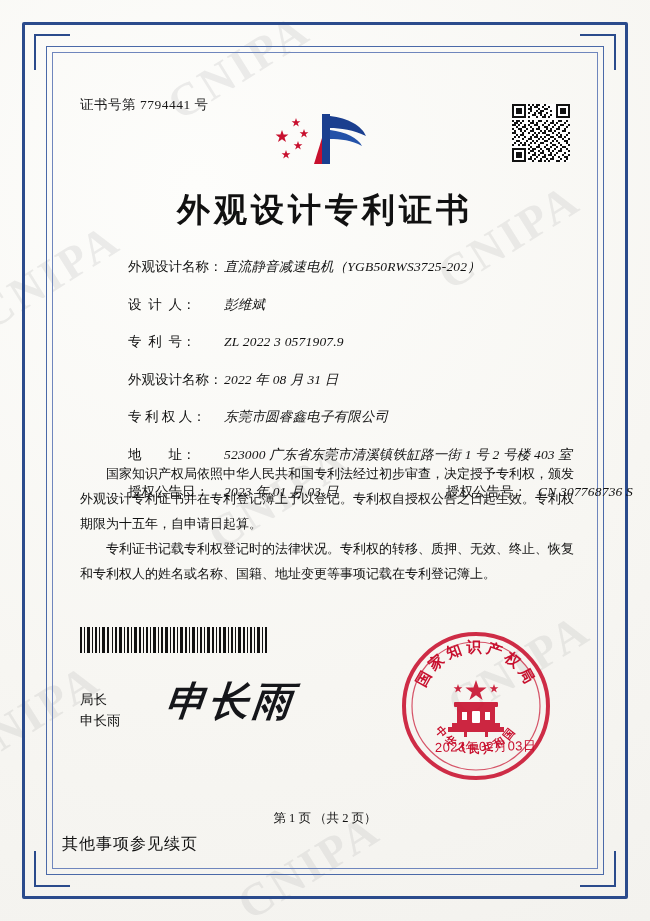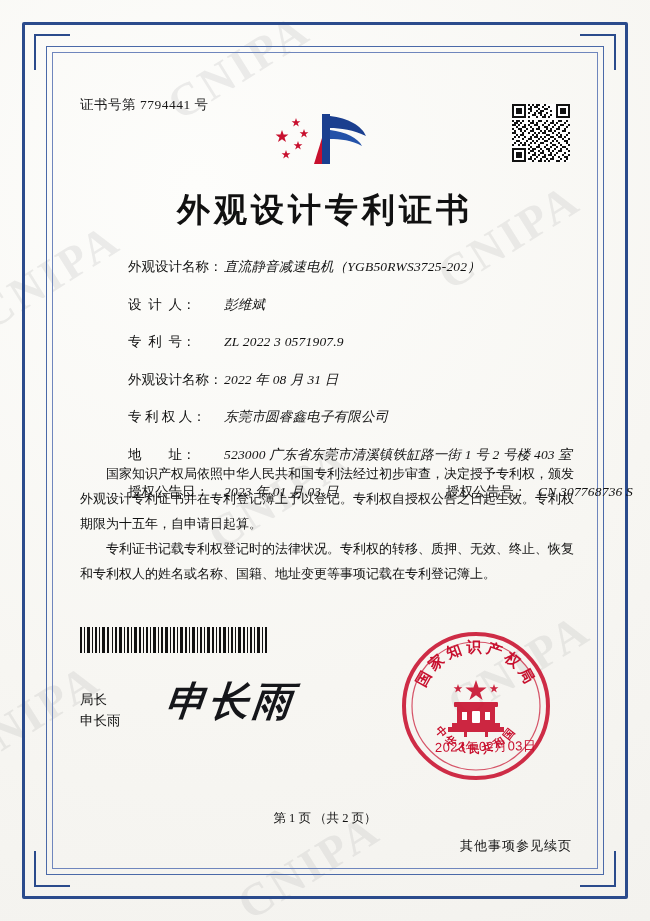--- a/index.html
+++ b/index.html
@@ -229,22 +229,22 @@
     bottom: 32px;
     left: 0; right: 0;
     text-align: center;
     font-size: 12.5px;
     color: #111;
   }
   .footer-note {
     position: absolute;
     bottom: 4px;
     left: 0; right: 16px;
-    text-align: right;
-    font-size: 13px;
+    text-align: left;
+    font-size: 16px;
     color: #111;
     letter-spacing: 1px;
   }
 </style>
 </head>
 <body>
 
 <div class="page">
 
   <div class="watermark">

